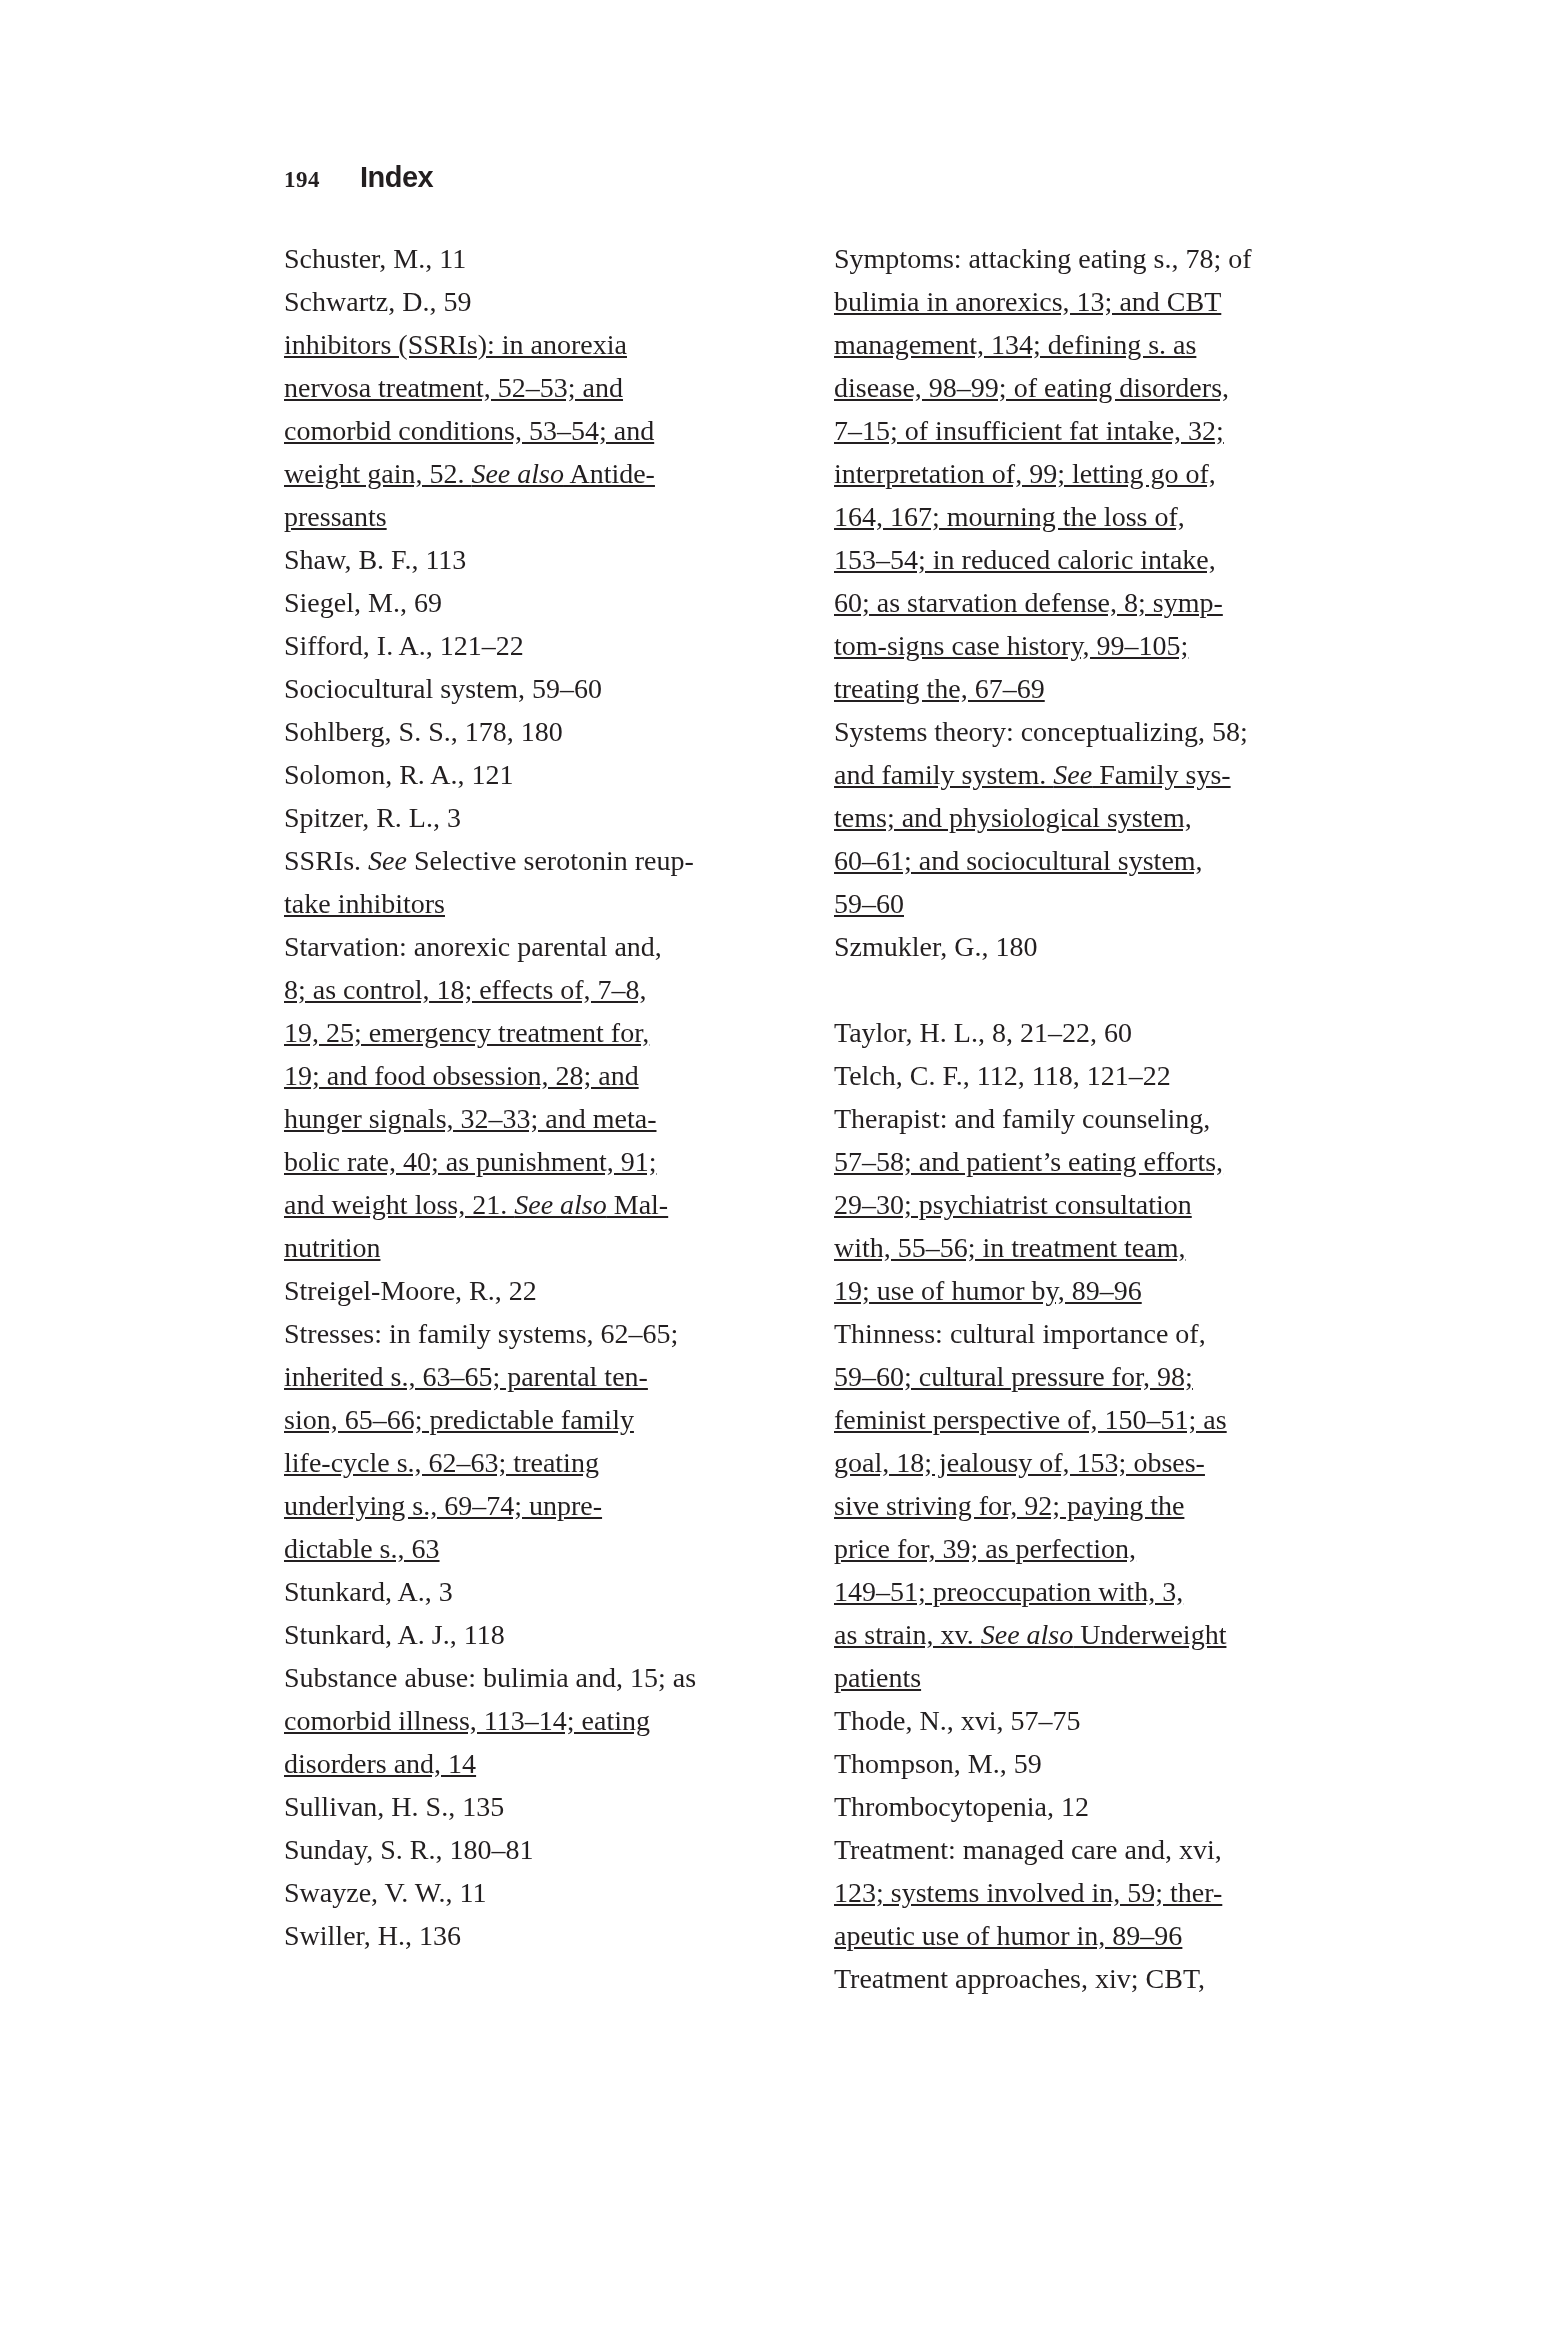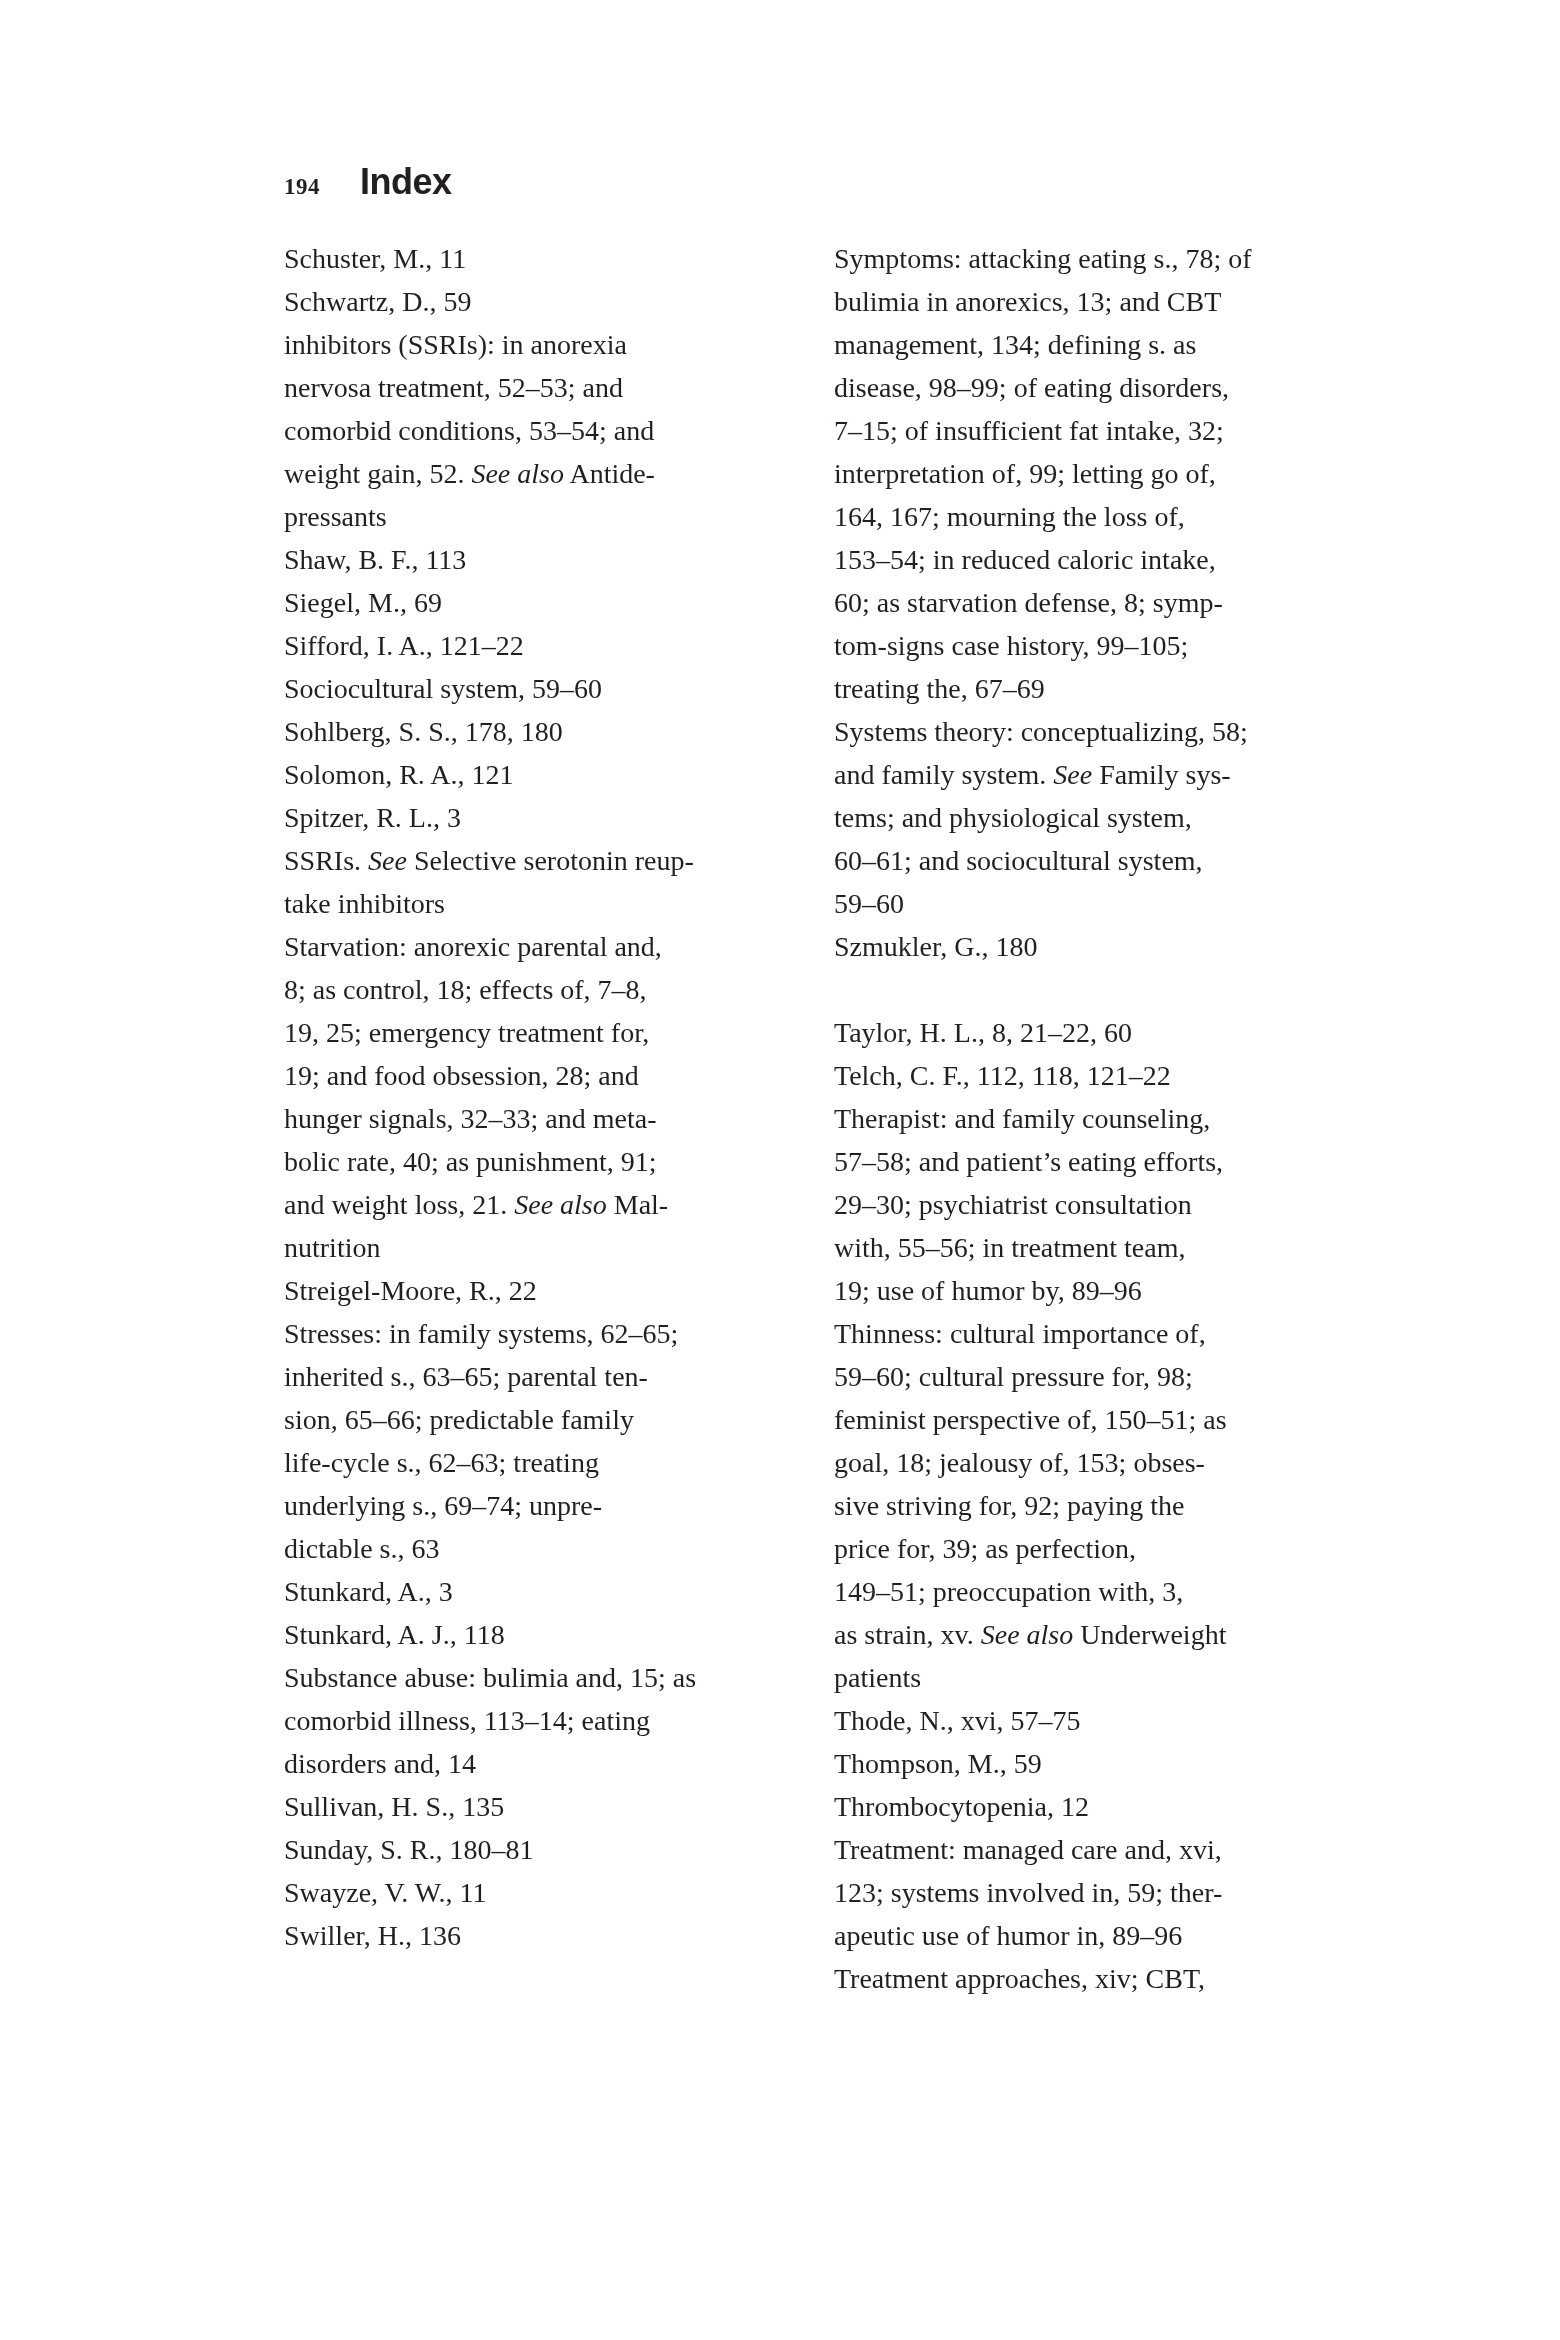--- a/index.html
+++ b/index.html
@@ -1,25 +1,25 @@
 <!DOCTYPE html>
 <html><head>
 <meta charset="utf-8">
 <style>
   html, body { margin:0; padding:0; background:#ffffff; }
   body { width:1561px; height:2341px; position:relative; overflow:hidden; color:#231f20; }
   .running-head { position:absolute; left:284px; top:161px; height:38px; display:flex; align-items:baseline; }
   .folio { font-family:"Liberation Serif","DejaVu Serif",serif; font-size:23px; font-weight:700; letter-spacing:0.5px; }
-  .head-title { font-family:"Liberation Sans","DejaVu Sans",sans-serif; font-size:36px; font-weight:700; margin-left:40px; letter-spacing:-0.5px; }
+  .head-title { font-family:"Liberation Sans","DejaVu Sans",sans-serif; font-size:29px; font-weight:700; margin-left:40px; letter-spacing:-0.5px; }
   .col { position:absolute; top:237px; width:535px; font-family:"Liberation Serif","DejaVu Serif",serif; font-size:28px; line-height:43px; }
   .col-left { left:284px; width:516px; }
   .col-right { left:834px; width:535px; }
   .entry { padding-left:42px; text-indent:-42px; margin:0; }
   .entry .line { display:block; white-space:nowrap; }
-  .entry .line.cont { padding-left:0; }
+  .entry .line.cont { padding-left:0;text-decoration:underline; }
   .gap { height:43px; }
   em { font-style:italic; }
 </style>
 </head>
 <body>
 
 <div class="running-head">
   <span class="folio">194</span>
   <span class="head-title">Index</span>
 </div>

